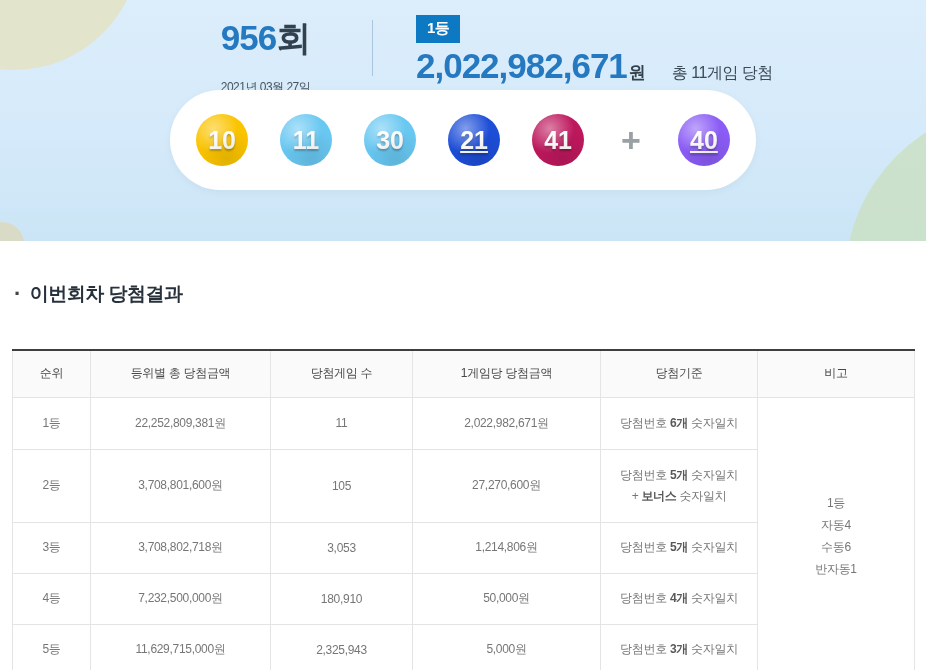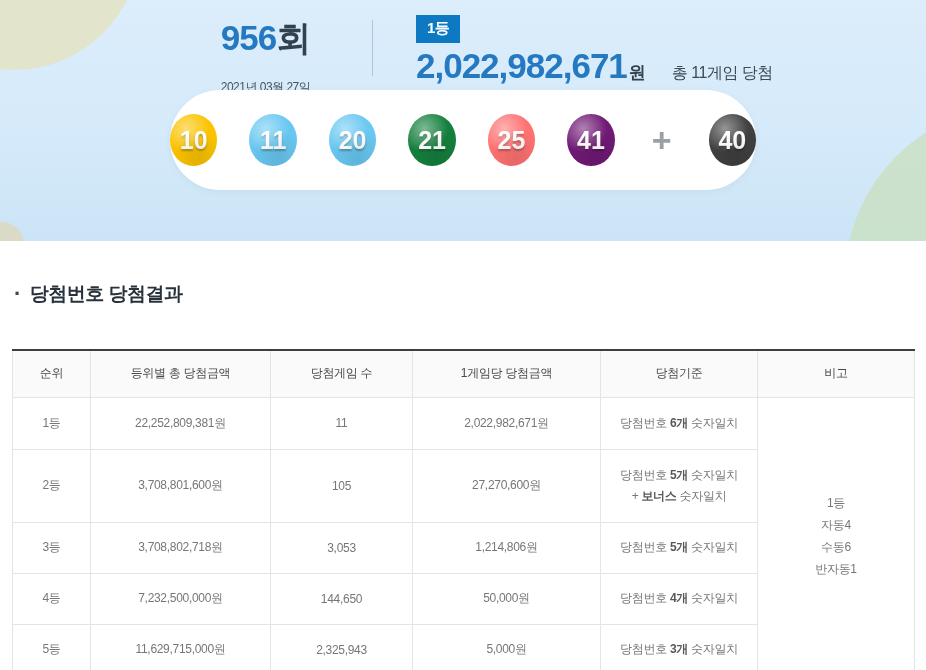--- a/index.html
+++ b/index.html
@@ -82,32 +82,31 @@
   <div class="prize-block">
     <span class="badge">1등</span>
     <div class="amount-line">
       <span class="amount">2,022,982,671</span><span class="won">원</span><span class="total-games">총 11게임 당첨</span>
     </div>
   </div>
 
   <div class="pill">
     <div class="ball" style="background-color: rgb(251, 196, 0);">10</div>
     <div class="ball" style="background-color: rgb(105, 200, 242);">11</div>
-    <div class="ball" style="background-color: rgb(105, 200, 242);">20</div>
-    <div class="ball" style="background-color: #15803d;">21</div>
-    <div class="ball" style="background-color: rgb(255, 114, 114);">25</div>
-    <div class="ball" style="background-color: #701a75;">41</div>
+    <div class="ball" style="background-color: rgb(105, 200, 242);">30</div>
+    <div class="ball" style="background-color: #1d4ed8; text-decoration: underline;">21</div>
+    <div class="ball" style="background-color: #be185d;">41</div>
     <span class="plus">+</span>
-    <div class="ball" style="background-color: #404040;">40</div>
+    <div class="ball" style="background-color: #8b5cf6; text-decoration: underline;">40</div>
   </div>
 </div>
 
 <div class="section-title">
   <span class="bullet">·</span>
-  <span>당첨번호 당첨결과</span>
+  <span>이번회차 당첨결과</span>
 </div>
 
 <table class="results">
   <colgroup>
     <col style="width:78px">
       <col style="width:180px">
       <col style="width:142px">
     <col style="width:188px">
       <col style="width:157px">
       <col style="width:157px">
@@ -153,21 +152,21 @@
       <td>3,708,802,718원</td>
       <td>3,053</td>
       <td>1,214,806원</td>
       <td>
         <div class="crit"><span>당첨번호 </span><b>5개</b><span> 숫자일치</span></div>
       </td>
     </tr>
     <tr class="r-normal">
       <td>4등</td>
       <td>7,232,500,000원</td>
-      <td>144,650</td>
+      <td>180,910</td>
       <td>50,000원</td>
       <td>
         <div class="crit"><span>당첨번호 </span><b>4개</b><span> 숫자일치</span></div>
       </td>
     </tr>
     <tr class="r-normal">
       <td>5등</td>
       <td>11,629,715,000원</td>
       <td>2,325,943</td>
       <td>5,000원</td>

